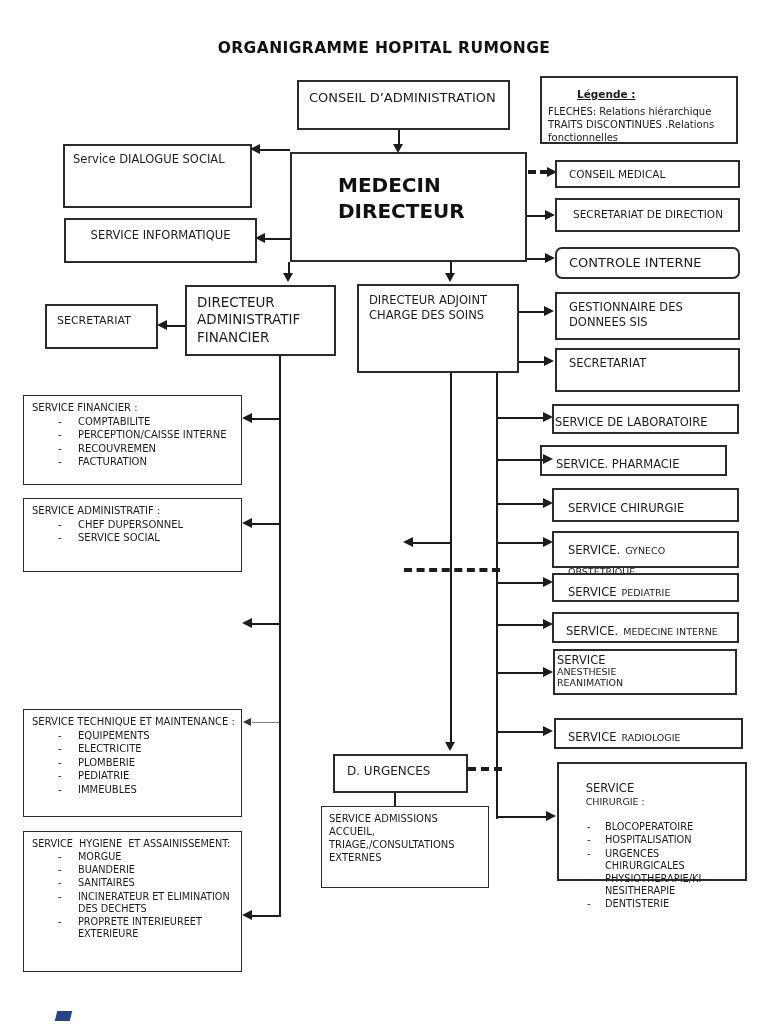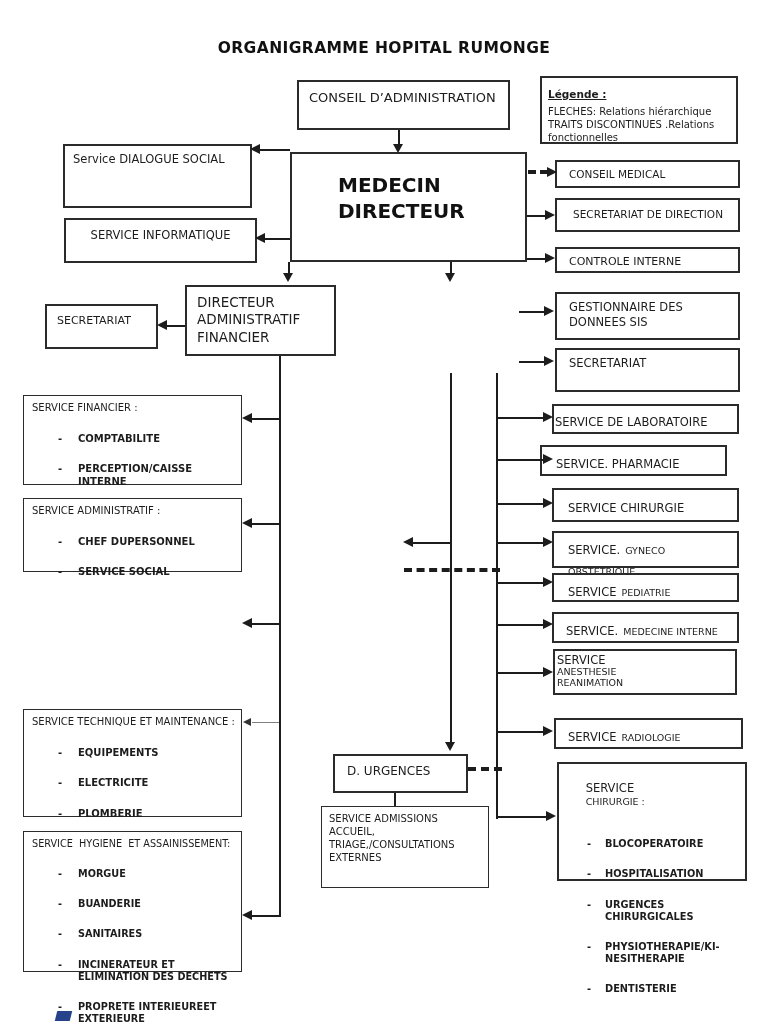--- a/index.html
+++ b/index.html
@@ -18,28 +18,28 @@
   .vline{position:absolute;width:2px;background:#1c1c1c;}
   .dash{position:absolute;height:0;border-top:4px dashed #1c1c1c;}
   .ah{position:absolute;width:0;height:0;}
   .ah-r{border-left:10px solid #1c1c1c;border-top:5px solid transparent;border-bottom:5px solid transparent;}
   .ah-l{border-right:10px solid #1c1c1c;border-top:5px solid transparent;border-bottom:5px solid transparent;}
   .ah-d{border-top:9px solid #1c1c1c;border-left:5px solid transparent;border-right:5px solid transparent;}
   .ah-l.sm{border-right-width:8px;border-top-width:4px;border-bottom-width:4px;border-right-color:#333;}
 
   .lst{font-size:10px;line-height:1.25;padding:6px 4px 0 8px;}
   .lst .ttl{white-space:pre-wrap;}
-  .lst .it{display:flex;margin-top:18px;font-weight:bold;}
+  .lst .it{display:flex;margin-top:1px;}
   .lst .it::before{content:"-";flex:0 0 20px;margin-left:26px;}
   .lst2 .it::before{flex:0 0 18px;margin-left:20px;}
 
   .svc .main{font-size:11.5px;}
   .svc .sub{font-size:9.5px;}
   .b-label{display:block;}
-  .legend-title{font-weight:bold;text-decoration:underline;font-size:10.5px;}
+  .legend-title{font-weight:bold;text-decoration:underline;font-size:10.5px;margin-left:29px;}
   .legend-body{font-size:10px;line-height:1.3;margin-top:3px;}
 </style>
 </head>
 <body>
 
 <div id="canvas">
 
   <div class="ttl-main">ORGANIGRAMME HOPITAL RUMONGE</div>
 
   <div class="box" style="left:540px;top:76px;width:198px;height:68px;padding:5px 6px;">
@@ -65,40 +65,43 @@
   </div>
 
   <div class="box" style="left:555px;top:160px;width:185px;height:28px;padding:6px 0 0 12px;font-size:10.5px;">
     <span>CONSEIL MEDICAL</span>
   </div>
 
   <div class="box" style="left:555px;top:198px;width:185px;height:34px;padding:8px 0 17px 16px;font-size:10.5px;">
     <span>SECRETARIAT DE DIRECTION</span>
   </div>
 
-  <div class="box" style="left:555px;top:247px;width:185px;height:26px;padding:6px 0 0 12px;font-size:11px;">
+  <div class="box" style="left:555px;top:247px;width:185px;height:32px;padding:6px 0 0 12px;font-size:13px;border-radius:7px;">
     <span>CONTROLE INTERNE</span>
   </div>
 
   <div class="box" style="left:555px;top:292px;width:185px;height:48px;padding:6px 28px 0 12px;font-size:11.5px;line-height:1.3;">
     <span>GESTIONNAIRE DES DONNEES SIS</span>
   </div>
 
   <div class="box" style="left:555px;top:348px;width:185px;height:44px;padding:6px 0 0 12px;font-size:11.5px;">
     <span>SECRETARIAT</span>
   </div>
 
   <div class="box" style="left:45px;top:304px;width:113px;height:45px;padding:8px 0 0 10px;font-size:11px;">
     <span>SECRETARIAT</span>
   </div>
 
   <div class="box" style="left:185px;top:285px;width:151px;height:71px;padding:7px 8px 0 10px;font-size:13.5px;line-height:1.28;">
     <span>DIRECTEUR ADMINISTRATIF FINANCIER</span>
   </div>
 
+  <div class="box" style="left:357px;top:284px;width:162px;height:89px;padding:7px 10px 0 10px;font-size:11.5px;line-height:1.3;">
+    <span>DIRECTEUR ADJOINT CHARGE DES SOINS</span>
+  </div>
 
   <div class="box thin lst" style="left:23px;top:395px;width:219px;height:90px;">
     <div class="ttl">SERVICE FINANCIER :</div>
 
   <div class="it">
         <span>COMPTABILITE</span>
       </div>
       <div class="it">
         <span>PERCEPTION/CAISSE INTERNE</span>
       </div>

